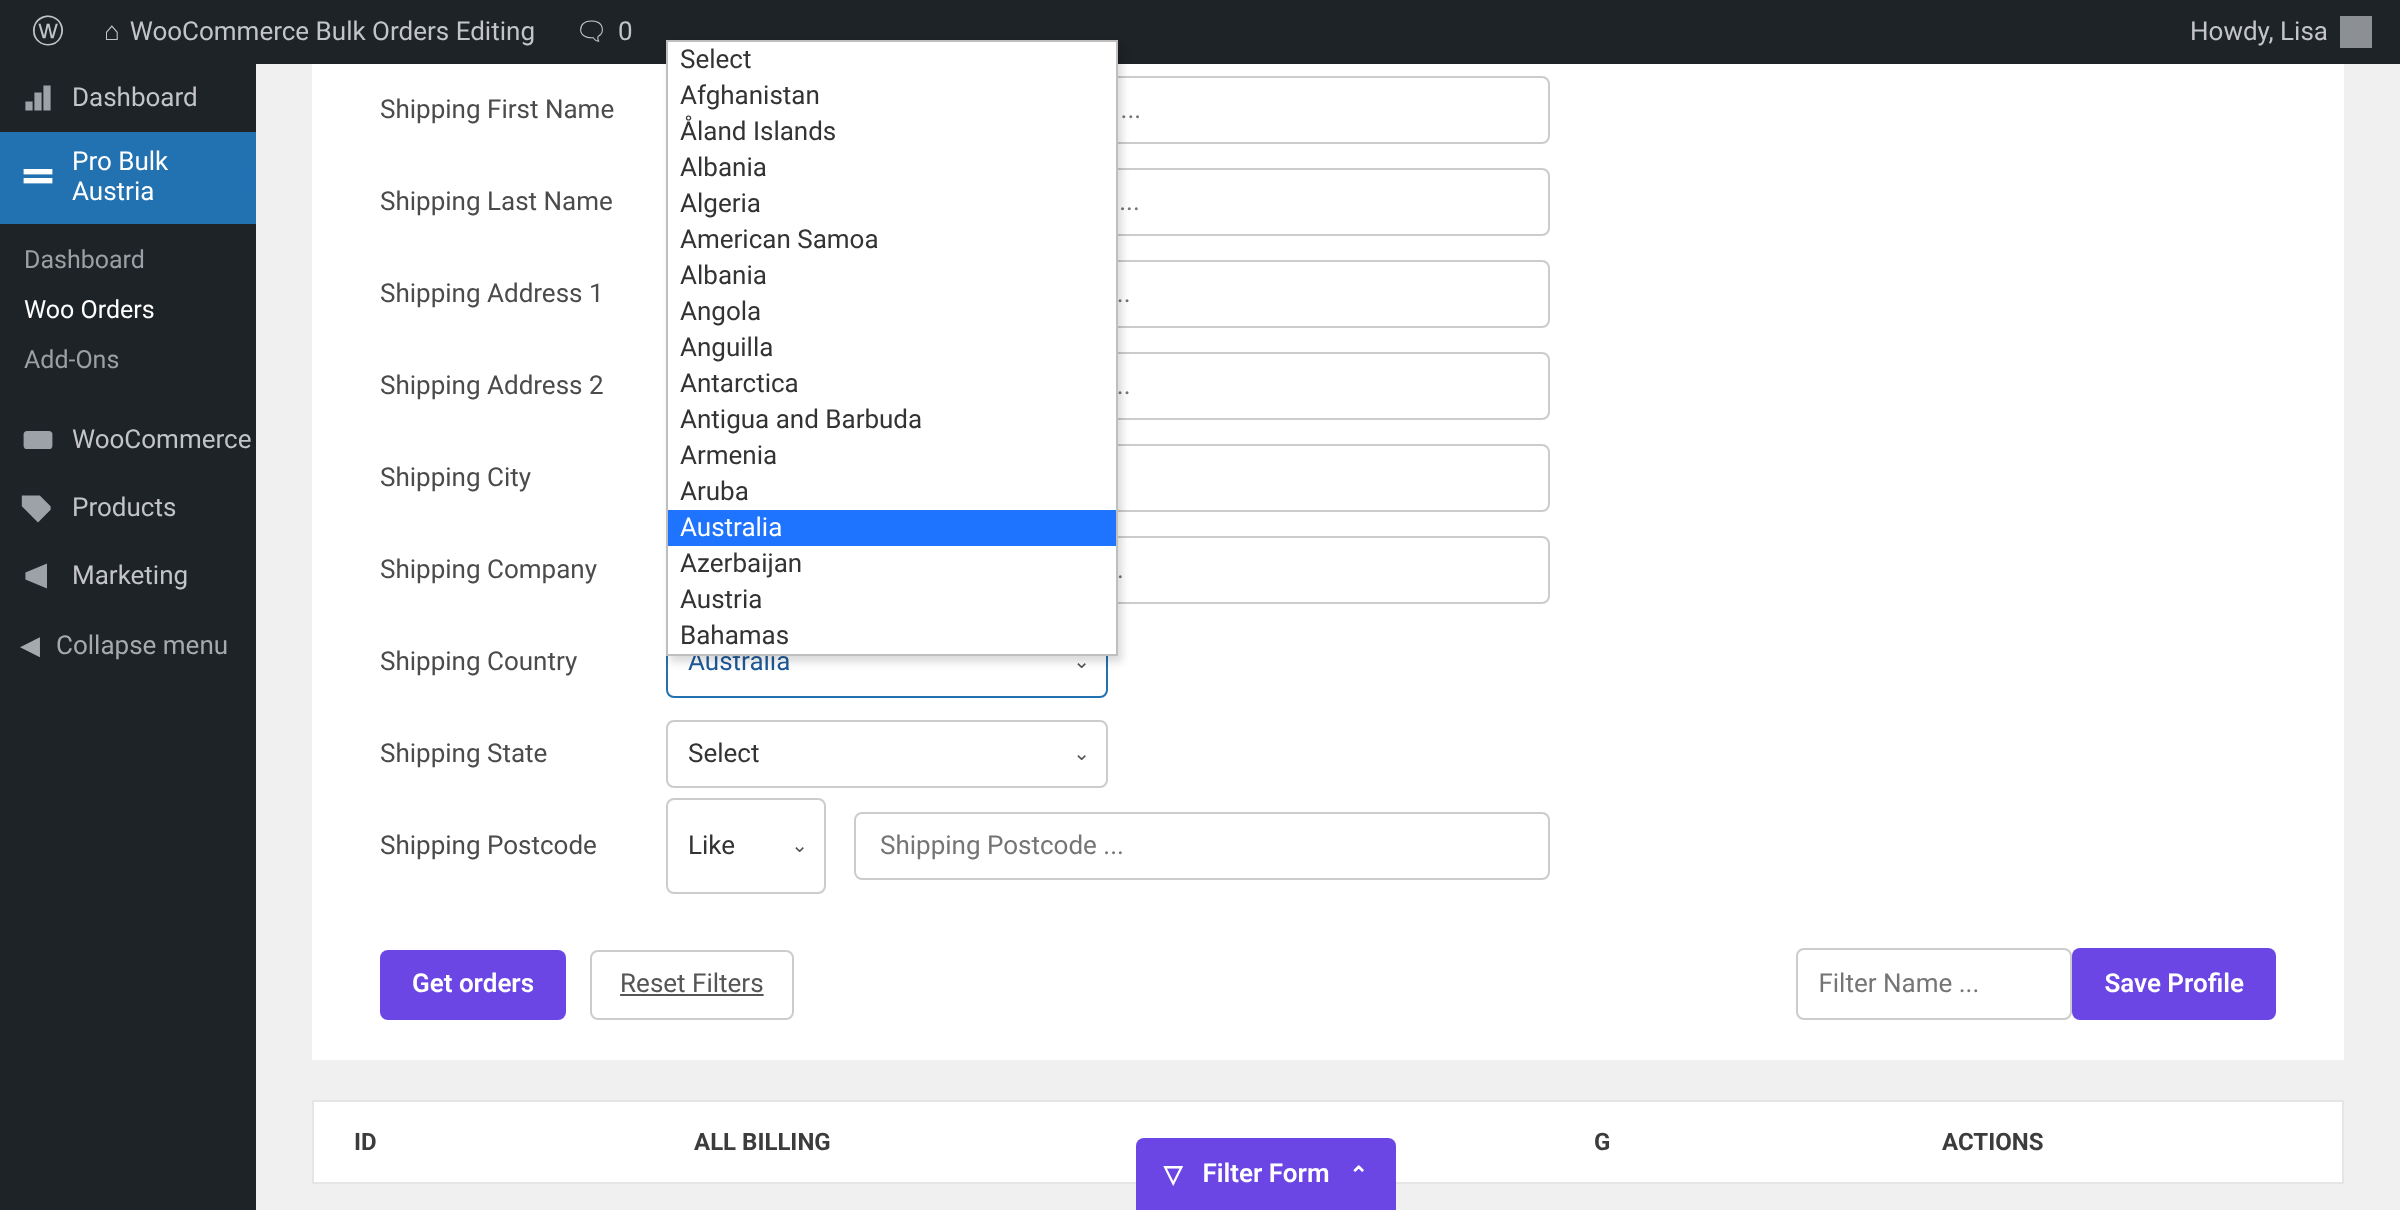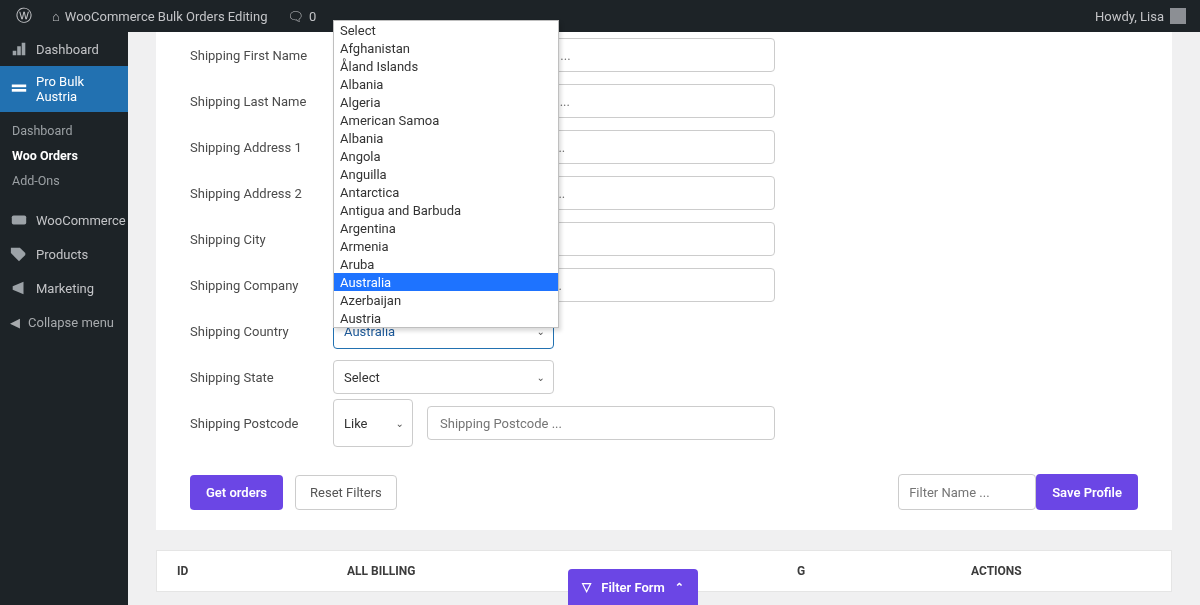--- a/index.html
+++ b/index.html
@@ -15,21 +15,21 @@
 
 
 .sidebar { position: absolute; left: 0; top: 32px; bottom: 0; width: 128px; background: #1d2327; color: #c3c4c7; font-size: 13px; }
 .menu-item { display: flex; align-items: center; gap: 8px; padding: 8px 10px; cursor: pointer; }
 .menu-item .micon { width: 18px; height: 18px; color: #9ca2a7; display: flex; align-items: center; justify-content: center; }
 .menu-item.current { background: #2271b1; color: #fff; position: relative; }
 .menu-item.current .micon { color: #fff; }
 .menu-item.current::after { content: ""; position: absolute; right: -8px; top: 50%; transform: translateY(-50%); border: 8px solid transparent; border-left-color: #2271b1; }
 .submenu { background: #1d2327; padding: 6px 0 10px 0; }
 .submenu .sub-item { padding: 5px 12px; color: #9ba0a4; cursor: pointer; font-size: 12.5px; }
-.submenu .sub-item.active { color: #fff; font-weight: 700; }
+.submenu .sub-item.active { color: #fff; font-weight: 400; }
 .collapse { display: flex; align-items: center; gap: 8px; padding: 10px; color: #a7aaad; cursor: pointer; }
 
 
 .content { position: absolute; left: 128px; top: 32px; right: 0; bottom: 0; background: #f0f0f1; overflow: hidden; }
 .panel { background: #fff; margin: 0 28px 20px 28px; padding: 0 34px 20px 34px; }
 
 .form-row { display: flex; align-items: center; height: 46px; }
 .form-label { width: 143px; color: #4b4b4b; font-size: 13px; }
 .like-select { width: 80px; height: 48px; border: 1px solid #ccc; border-radius: 4px; padding: 0 26px 0 10px; font-size: 13px; color: #333; background: #fff; appearance: none; position: relative; }
 .select-wrap { position: relative; display: inline-block; }
@@ -54,21 +54,21 @@
 .dropdown-list .opt.highlight { background: #1e73ff; color: #fff; }
 .dropdown-list::-webkit-scrollbar { width: 12px; }
 .dropdown-list::-webkit-scrollbar-track { background: #f0f0f0; }
 .dropdown-list::-webkit-scrollbar-thumb { background: #c0c0c0; border-radius: 2px; }
 
 
 .actions-row { display: flex; align-items: center; justify-content: space-between; padding-top: 28px; border-top: 0; }
 .actions-left { display: flex; gap: 12px; }
 .actions-right { display: flex; }
 .btn-primary { background: #6b46e5; color: #fff; border: none; border-radius: 4px; padding: 9px 16px; font-size: 13px; font-weight: 600; cursor: pointer; }
-.btn-secondary { background: #fff; color: #555; border: 1px solid #ccc; border-radius: 4px; padding: 9px 14px; font-size: 13px; cursor: pointer; }
+.btn-secondary { background: #fff; color: #555; border: 1px solid #ccc; border-radius: 4px; padding: 9px 14px; font-size: 13px; cursor: pointer; text-decoration: underline; }
 .filter-name { width: 138px; height: 36px; border: 1px solid #ccc; border-radius: 4px; padding: 0 10px; font-size: 13px; }
 
 
 .table-head { display: flex; align-items: center; background: #fff; border: 1px solid #e5e5e5; margin: 12px 28px 0 28px; height: 42px; font-size: 12px; font-weight: 700; color: #3c3c3c; position: relative; }
 .th-id { width: 190px; padding-left: 20px; }
 .th-billing { width: 330px; }
 .th-shipping-hidden { flex: 1; padding-left: 120px; }
 .th-actions { width: 200px; text-align: left; }
 .filter-form-float {
   position: absolute;
@@ -259,20 +259,19 @@
     <div class="opt">Afghanistan</div>
     <div class="opt">Åland Islands</div>
     <div class="opt">Albania</div>
     <div class="opt">Algeria</div>
     <div class="opt">American Samoa</div>
     <div class="opt">Albania</div>
     <div class="opt">Angola</div>
     <div class="opt">Anguilla</div>
     <div class="opt">Antarctica</div>
     <div class="opt">Antigua and Barbuda</div>
-    <div class="opt">Argentina</div>
     <div class="opt">Armenia</div>
     <div class="opt">Aruba</div>
     <div class="opt highlight">Australia</div>
     <div class="opt">Azerbaijan</div>
     <div class="opt">Austria</div>
     <div class="opt">Bahamas</div>
   </div>
 
 </body></html>

